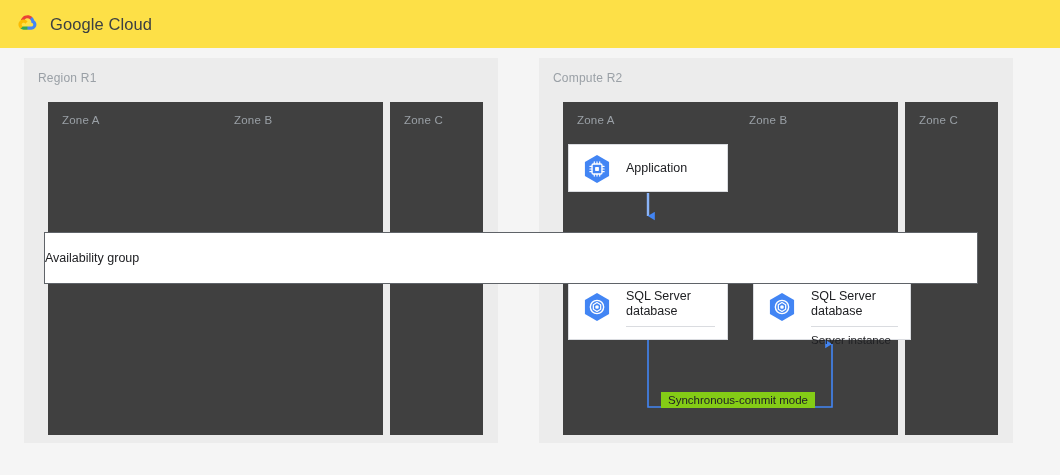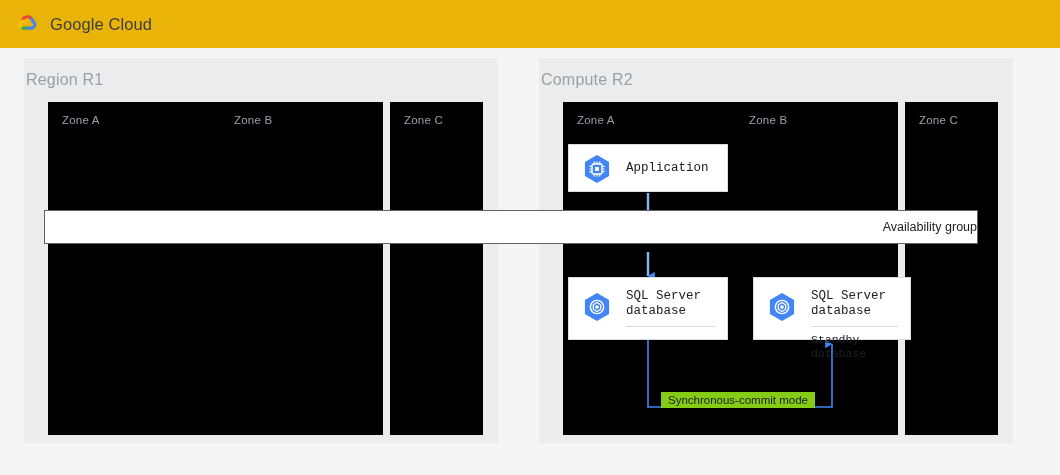--- a/index.html
+++ b/index.html
@@ -13,21 +13,21 @@
     font-family: "Liberation Sans", sans-serif;
     overflow: hidden;
     position: relative;
   }
 
   
   #header {
     position: absolute;
     left: 0; top: 0;
     width: 1060px; height: 48px;
-    background: #eab308;
+    background: #fde047;
     display: flex;
     align-items: center;
   }
   #brand-logo {
     margin-left: 14px;
     width: 26px; height: 26px;
     display: block;
   }
   #brand-name {
     margin-left: 10px;
@@ -47,73 +47,72 @@
     position: absolute;
     background: #ececec;
     top: 10px;
     height: 385px;
   }
   #region-r1 { left: 24px;  width: 474px; }
   #region-r2 { left: 539px; width: 474px; }
 
   .region-label {
     position: absolute;
-    left: 2px; top: 13px;
-    font-size: 16px;
+    left: 14px; top: 13px;
+    font-size: 12px;
     color: #9aa0a6;
     letter-spacing: .2px;
   }
 
   .zone {
     position: absolute;
-    background: #000000;
+    background: #404040;
     top: 44px;
     height: 333px;
   }
   .zone-label {
     position: absolute;
     left: 14px; top: 12px;
     font-size: 11.5px;
     color: #9aa0a6;
     letter-spacing: .2px;
   }
   
   .zone-a { left: 24px;  width: 186px; }
   .zone-b { left: 196px; width: 163px; }
   .zone-c { left: 366px; width: 93px;  }
 
   
   #availability-group {
     position: absolute;
-    left: 44px; top: 162px;
-    width: 934px; height: 34px;
+    left: 44px; top: 184px;
+    width: 934px; height: 52px;
     background: #ffffff;
     border: 1px solid #5f6368;
     box-sizing: border-box;
     display: flex;
     align-items: center;
-    justify-content: flex-end;
+    justify-content: flex-start;
     z-index: 6;
   }
   #availability-group-label {
     font-size: 12.5px;
     color: #202124;
   }
 
   
   .card {
     position: absolute;
     background: #ffffff;
     border: 1px solid #dadce0;
     box-sizing: border-box;
     z-index: 5;
     display: flex;
     align-items: flex-start;
     padding: 11px 12px;
-    font-family: Liberation Mono, monospace;
   }
   .card-icon {
     width: 32px; height: 32px;
     flex: 0 0 32px;
     margin-top: 2px;
   }
   .card-body {
     margin-left: 13px;
     flex: 1 1 auto;
     min-width: 0;
@@ -259,17 +258,17 @@
     <svg class="card-icon" viewBox="0 0 40 40">
       <path d="M20 2.6 L35.1 11.3 L35.1 28.7 L20 37.4 L4.9 28.7 L4.9 11.3 Z" fill="#4285f4"></path>
       <circle cx="20" cy="20" r="8.3" fill="none" stroke="#ffffff" stroke-width="1.8"></circle>
       <path d="M20 14.4 L24.6 17.2 L24.6 22.8 L20 25.6 L15.4 22.8 L15.4 17.2 Z" fill="none" stroke="#ffffff" stroke-width="1.6"></path>
       <circle cx="20" cy="20" r="2.3" fill="#ffffff"></circle>
     </svg>
     <div class="card-body">
       <div class="card-title">SQL Server</div>
       <div class="card-sub">database</div>
       <div class="card-divider"></div>
-      <div class="card-meta">Standby database</div>
+      <div class="card-meta">Server instance</div>
     </div>
   </div>
 
 </div>
 
 </body></html>

